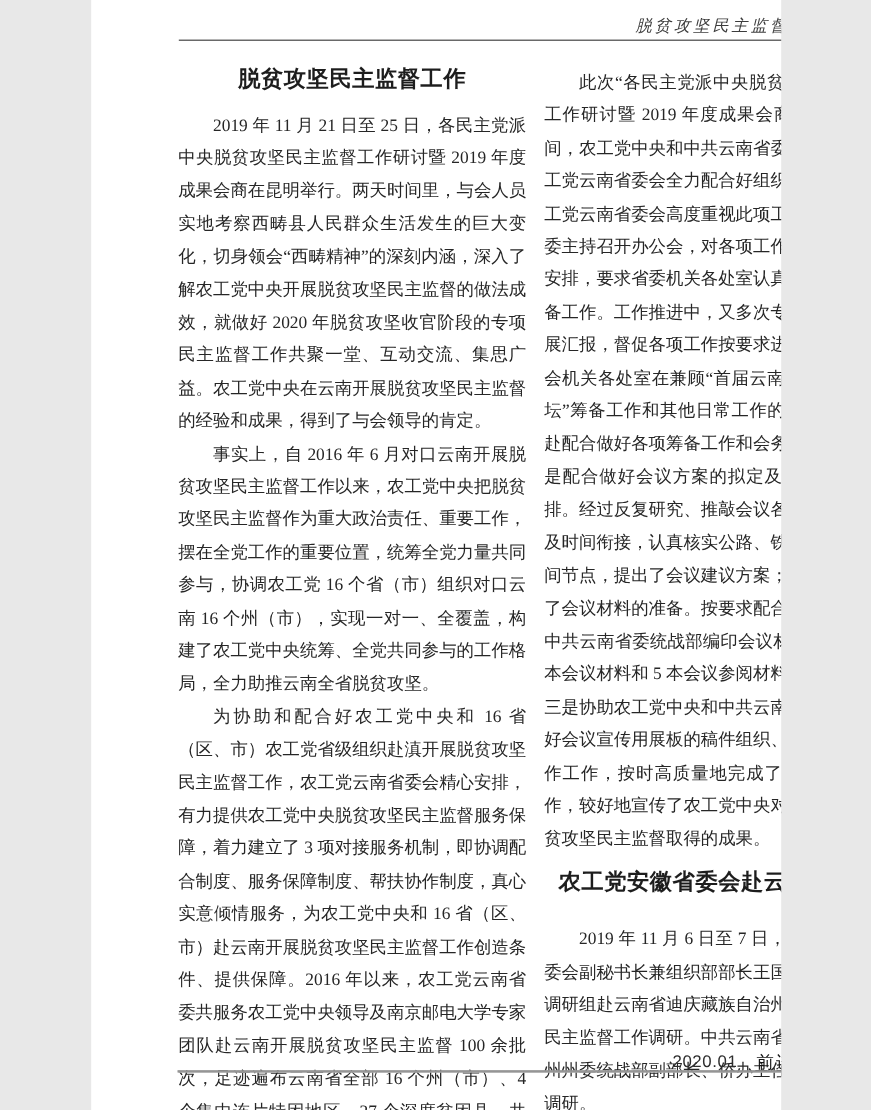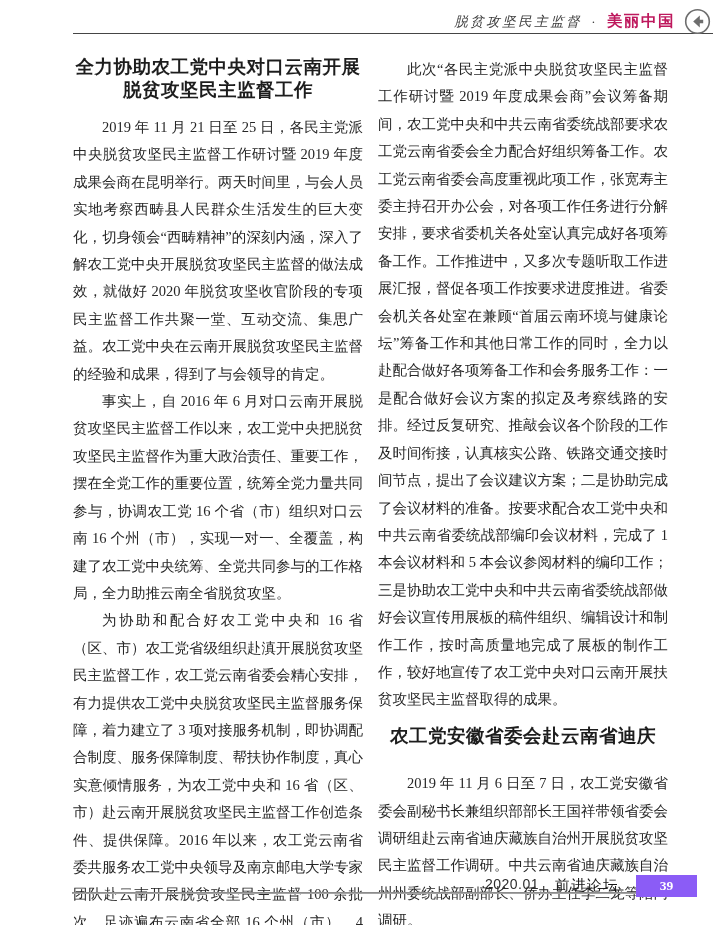--- a/index.html
+++ b/index.html
@@ -1,18 +1,18 @@
 <!DOCTYPE html>
 <html><head>
 <meta charset="utf-8">
 <style>
   html,body { margin:0; padding:0; background:#e8e8e8; }
   .page {
     position:relative;
-    width:726px; height:925px;
+    width:575px; height:925px;
     margin:0 auto;
     background:#ffffff;
     overflow:hidden;
     font-family:"Liberation Serif", serif;
     color:#242424;
   }
 
   
   .header { position:absolute; left:73px; top:8px; width:640px; height:30px; }
   .header-rule { position:absolute; left:0; right:0; top:25px; height:1px; background:#454545; }
@@ -95,21 +95,20 @@
           <path d="M15.8 7.5 L9.2 13.5 L15.8 19.5 L15.8 15.3 L19.2 15.3 L19.2 11.7 L15.8 11.7 Z" fill="#6e6e6e"></path>
         </svg>
       </span>
     </div>
   </div>
 
   <div class="columns">
 
     <div class="col">
       <div class="article-title title-first">
-        <div>全力协助农工党中央对口云南开展</div>
         <div>脱贫攻坚民主监督工作</div>
       </div>
       <p class="body-par">2019 年 11 月 21 日至 25 日，各民主党派中央脱贫攻坚民主监督工作研讨暨 2019 年度成果会商在昆明举行。两天时间里，与会人员实地考察西畴县人民群众生活发生的巨大变化，切身领会“西畴精神”的深刻内涵，深入了解农工党中央开展脱贫攻坚民主监督的做法成效，就做好 2020 年脱贫攻坚收官阶段的专项民主监督工作共聚一堂、互动交流、集思广益。农工党中央在云南开展脱贫攻坚民主监督的经验和成果，得到了与会领导的肯定。</p>
       <p class="body-par">事实上，自 2016 年 6 月对口云南开展脱贫攻坚民主监督工作以来，农工党中央把脱贫攻坚民主监督作为重大政治责任、重要工作，摆在全党工作的重要位置，统筹全党力量共同参与，协调农工党 16 个省（市）组织对口云南 16 个州（市），实现一对一、全覆盖，构建了农工党中央统筹、全党共同参与的工作格局，全力助推云南全省脱贫攻坚。</p>
       <p class="body-par">为协助和配合好农工党中央和 16 省（区、市）农工党省级组织赴滇开展脱贫攻坚民主监督工作，农工党云南省委会精心安排，有力提供农工党中央脱贫攻坚民主监督服务保障，着力建立了 3 项对接服务机制，即协调配合制度、服务保障制度、帮扶协作制度，真心实意倾情服务，为农工党中央和 16 省（区、市）赴云南开展脱贫攻坚民主监督工作创造条件、提供保障。2016 年以来，农工党云南省委共服务农工党中央领导及南京邮电大学专家团队赴云南开展脱贫攻坚民主监督 100 余批次，足迹遍布云南省全部 16 个州（市）、4 个集中连片特困地区、27 个深度贫困县，共 87 个贫困县，召开座谈会 100 余次，服务 16 个省（区、市）农工党组织深入云南省开展脱贫攻坚民主监督调研及帮扶 70 余次。</p>
     </div>
 
     <div class="col">
       <p class="body-par">此次“各民主党派中央脱贫攻坚民主监督工作研讨暨 2019 年度成果会商”会议筹备期间，农工党中央和中共云南省委统战部要求农工党云南省委会全力配合好组织筹备工作。农工党云南省委会高度重视此项工作，张宽寿主委主持召开办公会，对各项工作任务进行分解安排，要求省委机关各处室认真完成好各项筹备工作。工作推进中，又多次专题听取工作进展汇报，督促各项工作按要求进度推进。省委会机关各处室在兼顾“首届云南环境与健康论坛”筹备工作和其他日常工作的同时，全力以赴配合做好各项筹备工作和会务服务工作：一是配合做好会议方案的拟定及考察线路的安排。经过反复研究、推敲会议各个阶段的工作及时间衔接，认真核实公路、铁路交通交接时间节点，提出了会议建议方案；二是协助完成了会议材料的准备。按要求配合农工党中央和中共云南省委统战部编印会议材料，完成了 1 本会议材料和 5 本会议参阅材料的编印工作；三是协助农工党中央和中共云南省委统战部做好会议宣传用展板的稿件组织、编辑设计和制作工作，按时高质量地完成了展板的制作工作，较好地宣传了农工党中央对口云南开展扶贫攻坚民主监督取得的成果。</p>
       <div class="article-title title-second">

